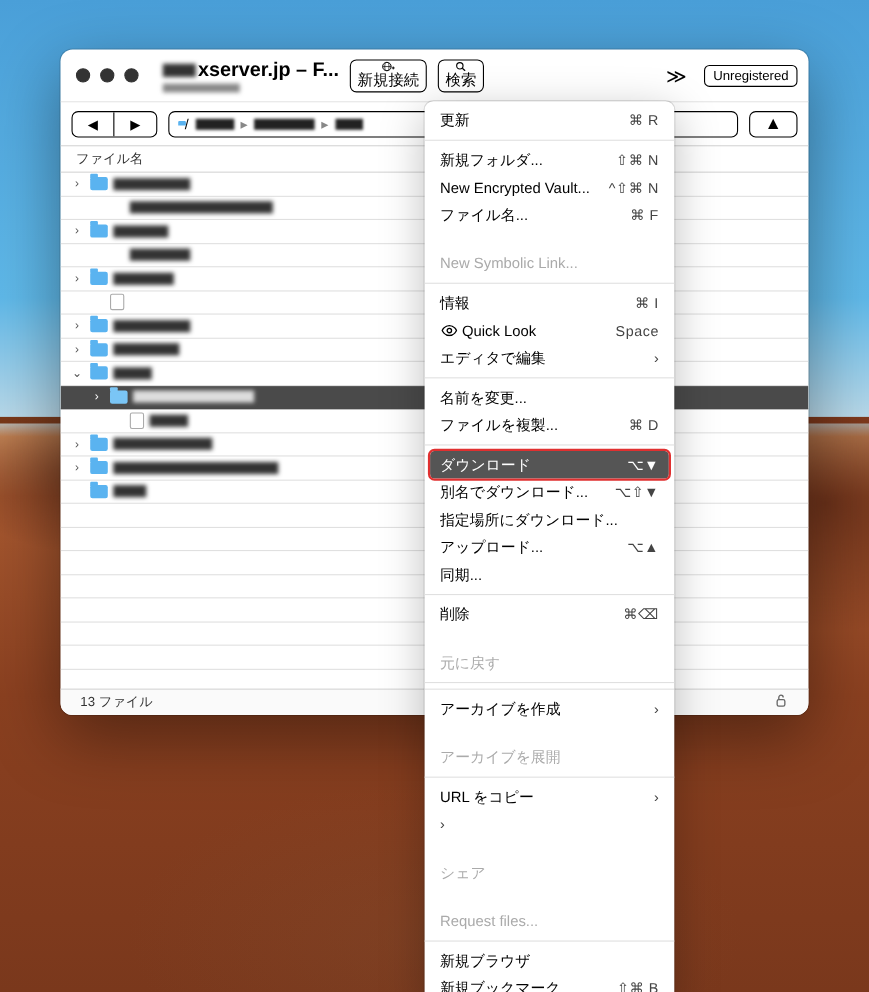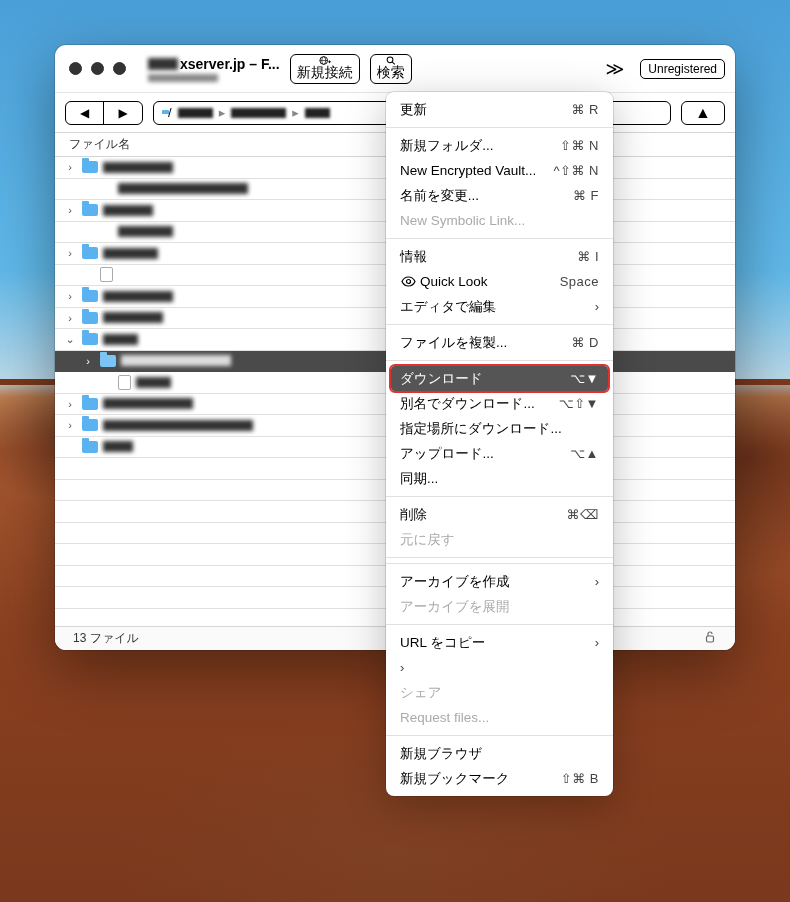--- a/index.html
+++ b/index.html
@@ -31,21 +31,21 @@
   display: flex; flex-direction: column; overflow: hidden;
 }
 
 .titlebar {
   height: 48px; display: flex; align-items: center; padding: 0 10px; gap: 10px;
   border-bottom: 1px solid #e5e5e5;
 }
 .traffic { display: flex; gap: 9px; padding-left: 4px; padding-right: 8px; }
 .dot { width: 13px; height: 13px; border-radius: 50%; background: #333; border: 1px solid #333; }
 .title-area { flex: 0 0 auto; display: flex; flex-direction: column; align-items: flex-start; gap: 1px; margin-left: 4px; }
-.title-text { font-size: 14px; font-weight: 600; }
+.title-text { font-size: 18px; font-weight: 600; }
 .title-sub { width: 70px; height: 8px; background: #888; margin-top: 1px; }
 .blur-sm { filter: blur(2px); }
 
 .tb-btn {
   height: 30px; min-width: 40px; border: 1.5px solid #000; border-radius: 6px; background: #fff;
   display: flex; flex-direction: column; align-items: center; justify-content: center; font-size: 11px;
   padding: 1px 6px; color: #000;
 }
 .tb-btn .lbl { font-size: 14px; color: #000; margin-top: -1px; }
 .tb-spacer { flex: 1; }
@@ -93,21 +93,21 @@
 
 
 .context-menu {
   position: absolute; left: 386px; top: 92px; width: 227px;
   background: #fff; border-radius: 8px; box-shadow: 0 10px 40px rgba(0,0,0,.25), 0 0 0 1px rgba(0,0,0,.12);
   padding: 5px 0; z-index: 10;
 }
 .menu-item {
   height: 25px; display: flex; align-items: center; padding: 0 14px; font-size: 13.5px; color: #000;
 }
-.menu-item.disabled { color: #aaa; }
+.menu-item.disabled { color: #aaa; margin-top: 19px; }
 .menu-item .mlabel { flex: 1; }
 .menu-item .shortcut { font-size: 13px; color: #444; letter-spacing: 0.5px; }
 .menu-item.disabled .shortcut { color: #bbb; }
 .menu-item .submenu { font-size: 13px; color: #444; }
 .menu-sep { height: 1px; background: #e0e0e0; margin: 5px 0; }
 .menu-item.highlighted {
   background: #555; color: #fff; margin: 0 5px; padding: 0 9px; border-radius: 4px;
   outline: 2.5px solid #e03030; outline-offset: 0px;
 }
 .menu-item.highlighted .shortcut { color: #fff; }
@@ -275,21 +275,21 @@
     <div class="menu-sep"></div>
     <div class="menu-item">
       <span class="mlabel">新規フォルダ...</span>
       <span class="shortcut">⇧⌘ N</span>
     </div>
     <div class="menu-item">
       <span class="mlabel">New Encrypted Vault...</span>
       <span class="shortcut">^⇧⌘ N</span>
     </div>
     <div class="menu-item">
-      <span class="mlabel">名前を変更...</span>
+      <span class="mlabel">ファイル名...</span>
       <span class="shortcut">⌘ F</span>
     </div>
     <div class="menu-item disabled">
       <span class="mlabel">New Symbolic Link...</span>
     </div>
     <div class="menu-sep"></div>
     <div class="menu-item">
       <span class="mlabel">情報</span>
       <span class="shortcut">⌘ I</span>
     </div>
@@ -302,20 +302,23 @@
       </span>
       <span class="mlabel">Quick Look</span>
       <span class="shortcut">Space</span>
     </div>
     <div class="menu-item">
       <span class="mlabel">エディタで編集</span>
       <span class="submenu">›</span>
     </div>
     <div class="menu-sep"></div>
     <div class="menu-item">
+      <span class="mlabel">名前を変更...</span>
+    </div>
+    <div class="menu-item">
       <span class="mlabel">ファイルを複製...</span>
       <span class="shortcut">⌘ D</span>
     </div>
     <div class="menu-sep"></div>
     <div class="menu-item highlighted">
       <span class="mlabel">ダウンロード</span>
       <span class="shortcut">⌥▼</span>
     </div>
     <div class="menu-item">
       <span class="mlabel">別名でダウンロード...</span>

